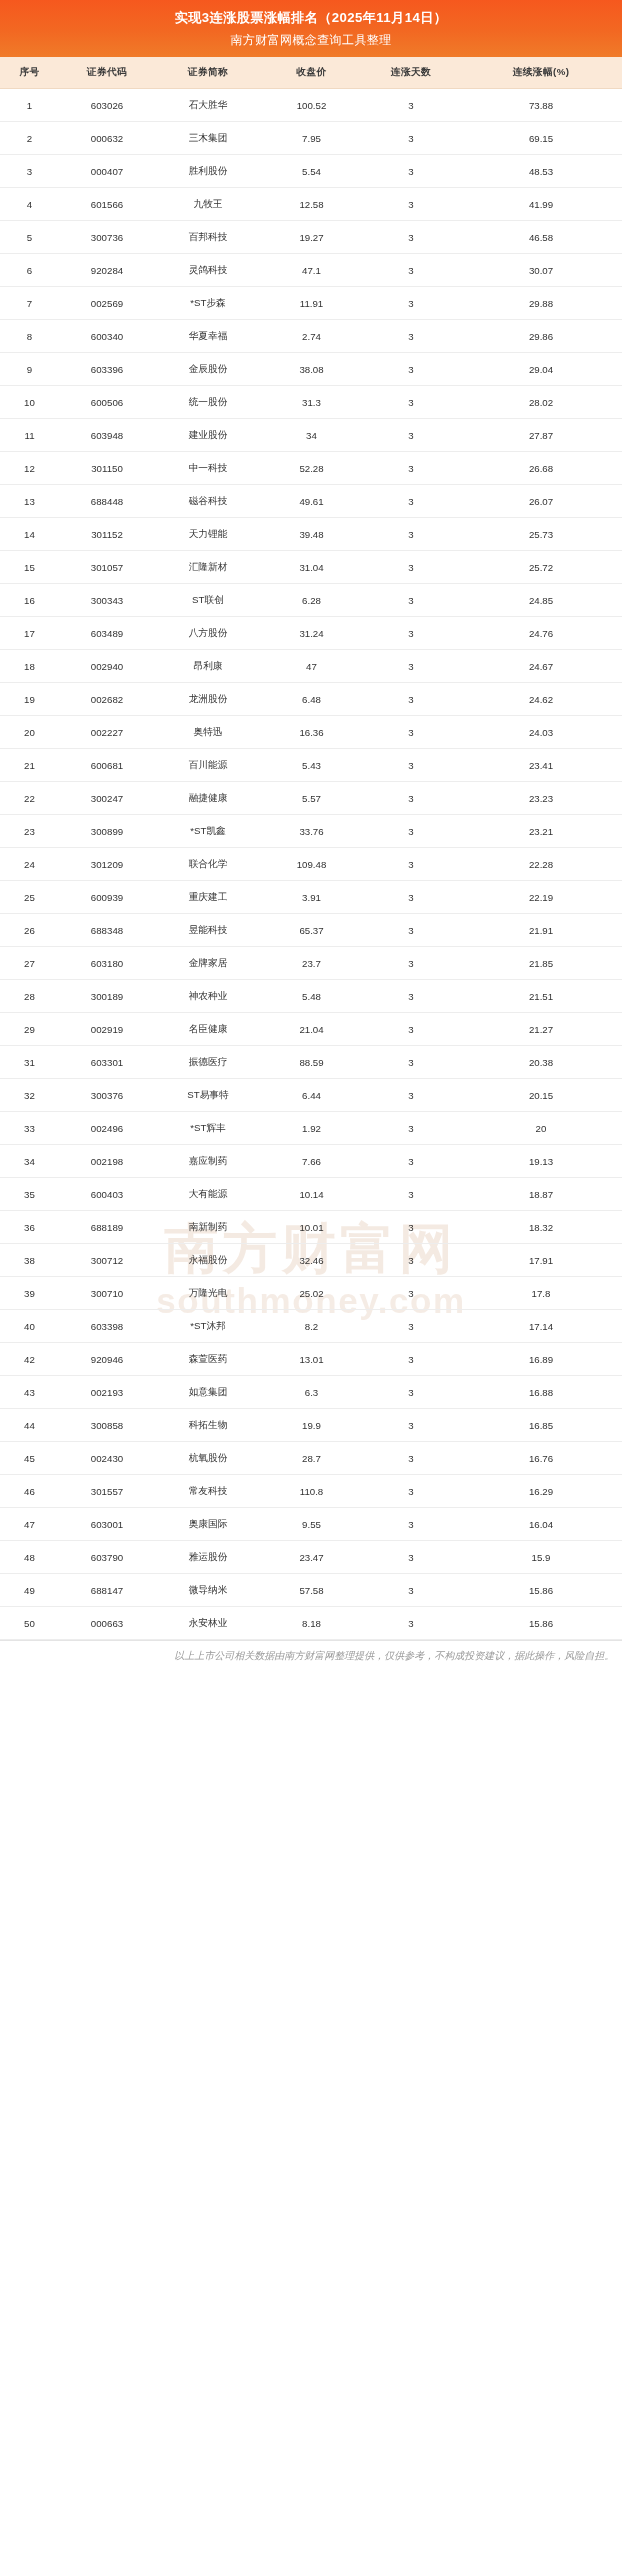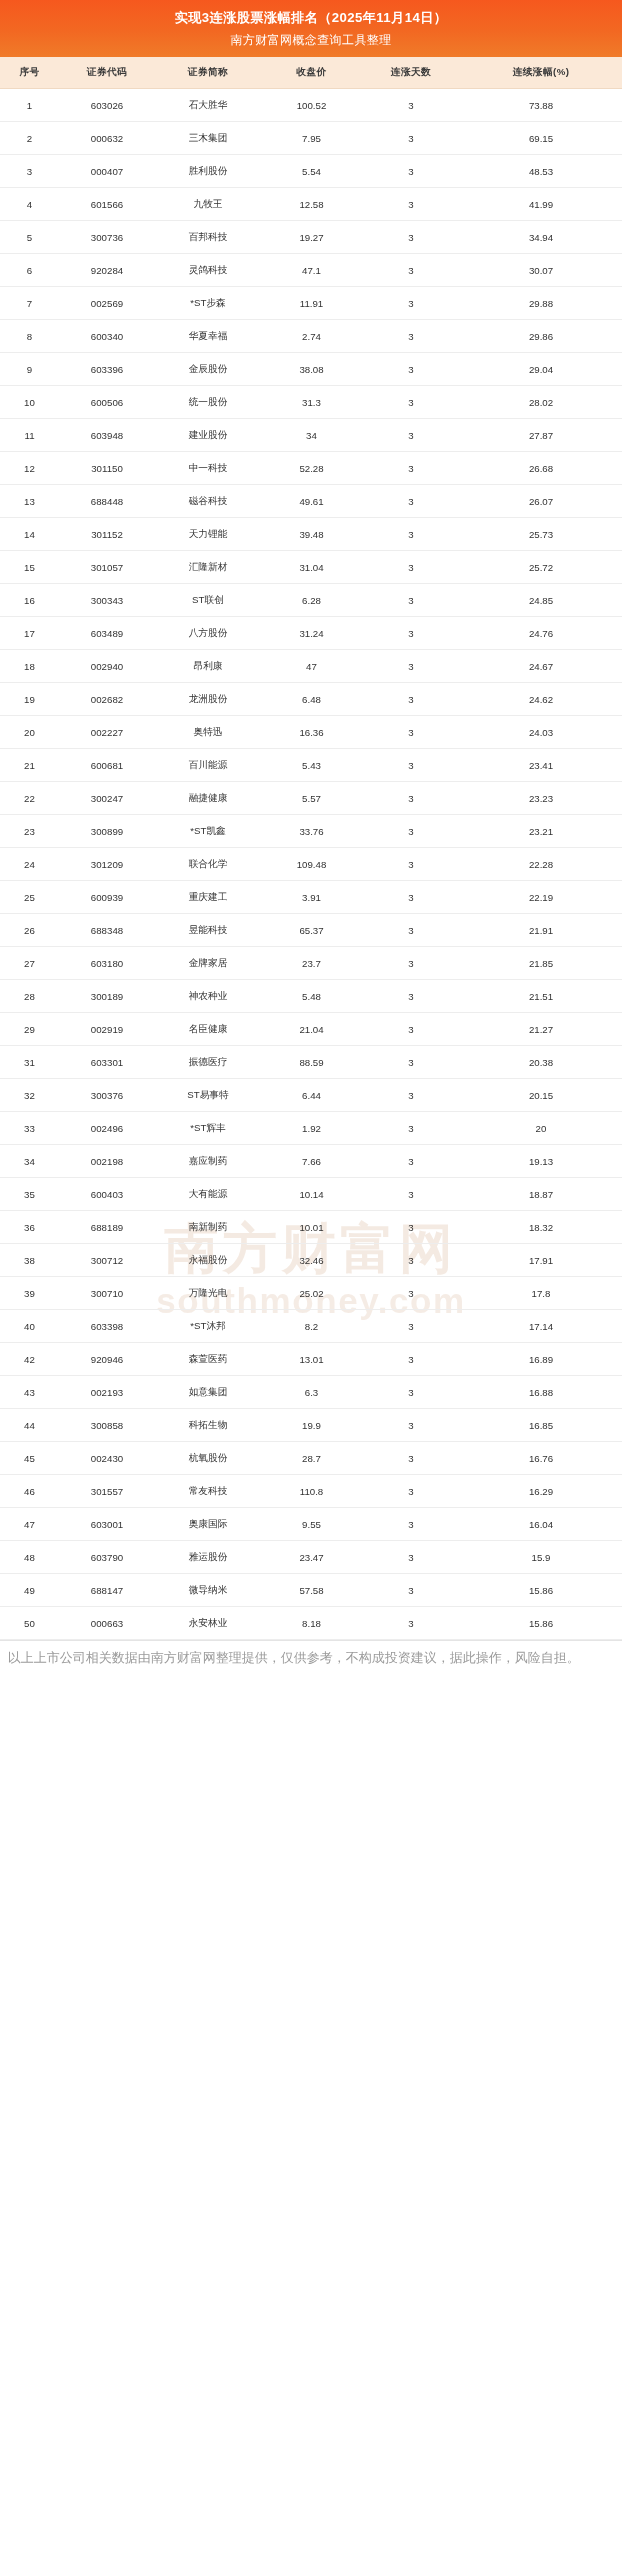--- a/index.html
+++ b/index.html
@@ -83,24 +83,25 @@
     display: block;
     font-size: 35px;
     letter-spacing: 1.6px;
     margin-top: -4.7px;
     color: rgba(200,150,110,0.18);
     font-family: Liberation Sans, sans-serif;
   }
   .footer {
     border-top: 0.8px solid #e4e4e4;
     padding: 7px 7.8px 11px 7.8px;
-    text-align: left;
-    font-size: 13px;
+    text-align: right;
+    font-size: 10px;
     color: #9a9a9a;
     line-height: 1.5;
+    font-style: italic;
   }
 </style>
 </head>
 <body>
 
 <div class="page">
 
   <div class="header">
     <h1>实现3连涨股票涨幅排名（2025年11月14日）</h1>
     <h2>南方财富网概念查询工具整理</h2>
@@ -163,21 +164,21 @@
             <td>12.58</td>
             <td>3</td>
             <td>41.99</td>
           </tr>
           <tr>
             <td>5</td>
             <td>300736</td>
             <td>百邦科技</td>
             <td>19.27</td>
             <td>3</td>
-            <td>34.94</td>
+            <td>46.58</td>
           </tr>
           <tr>
             <td>6</td>
             <td>920284</td>
             <td>灵鸽科技</td>
             <td>47.1</td>
             <td>3</td>
             <td>30.07</td>
           </tr>
           <tr>

